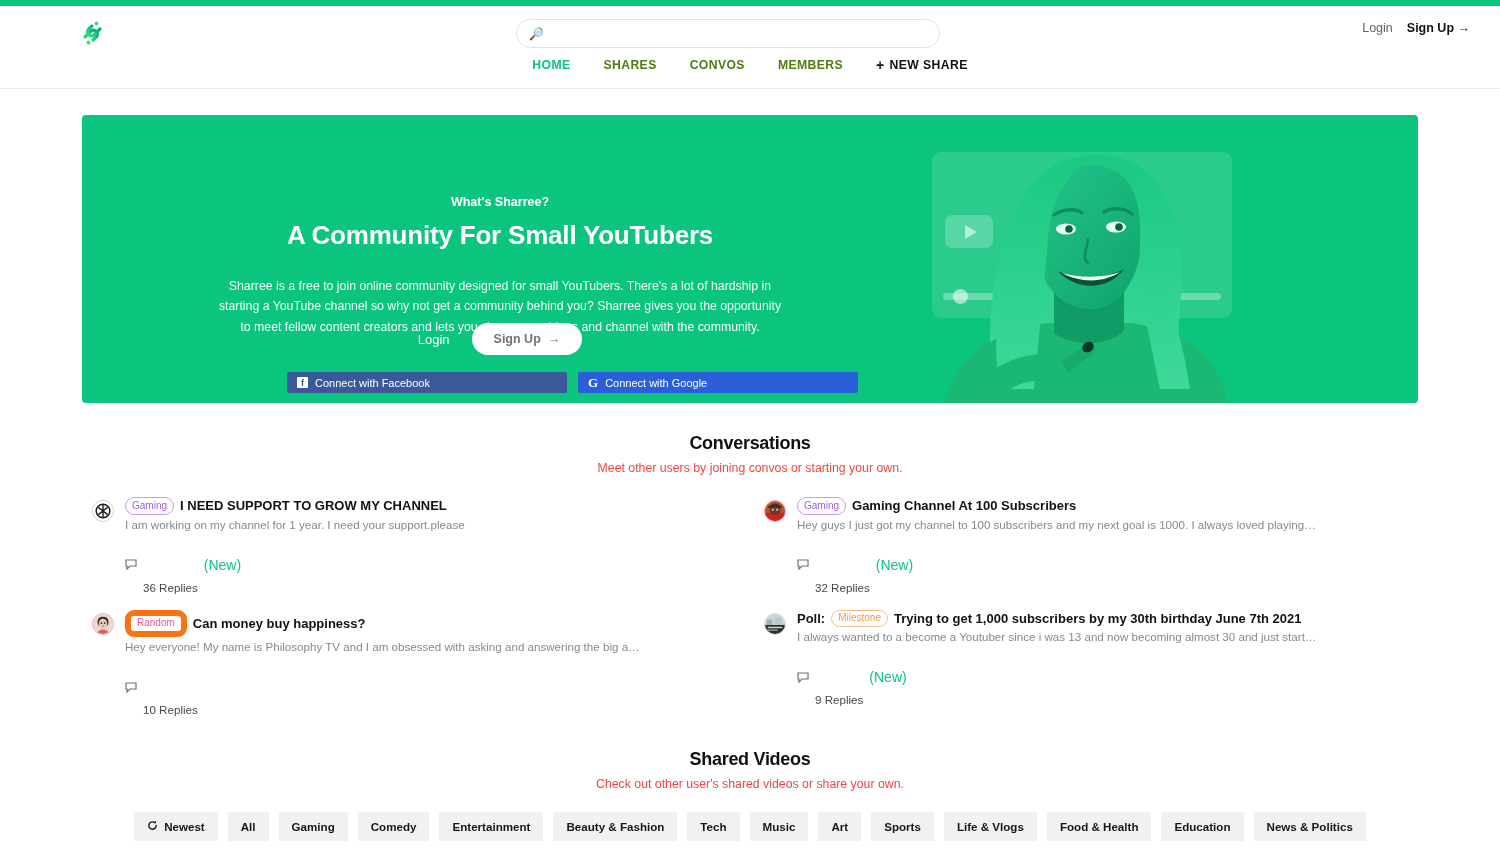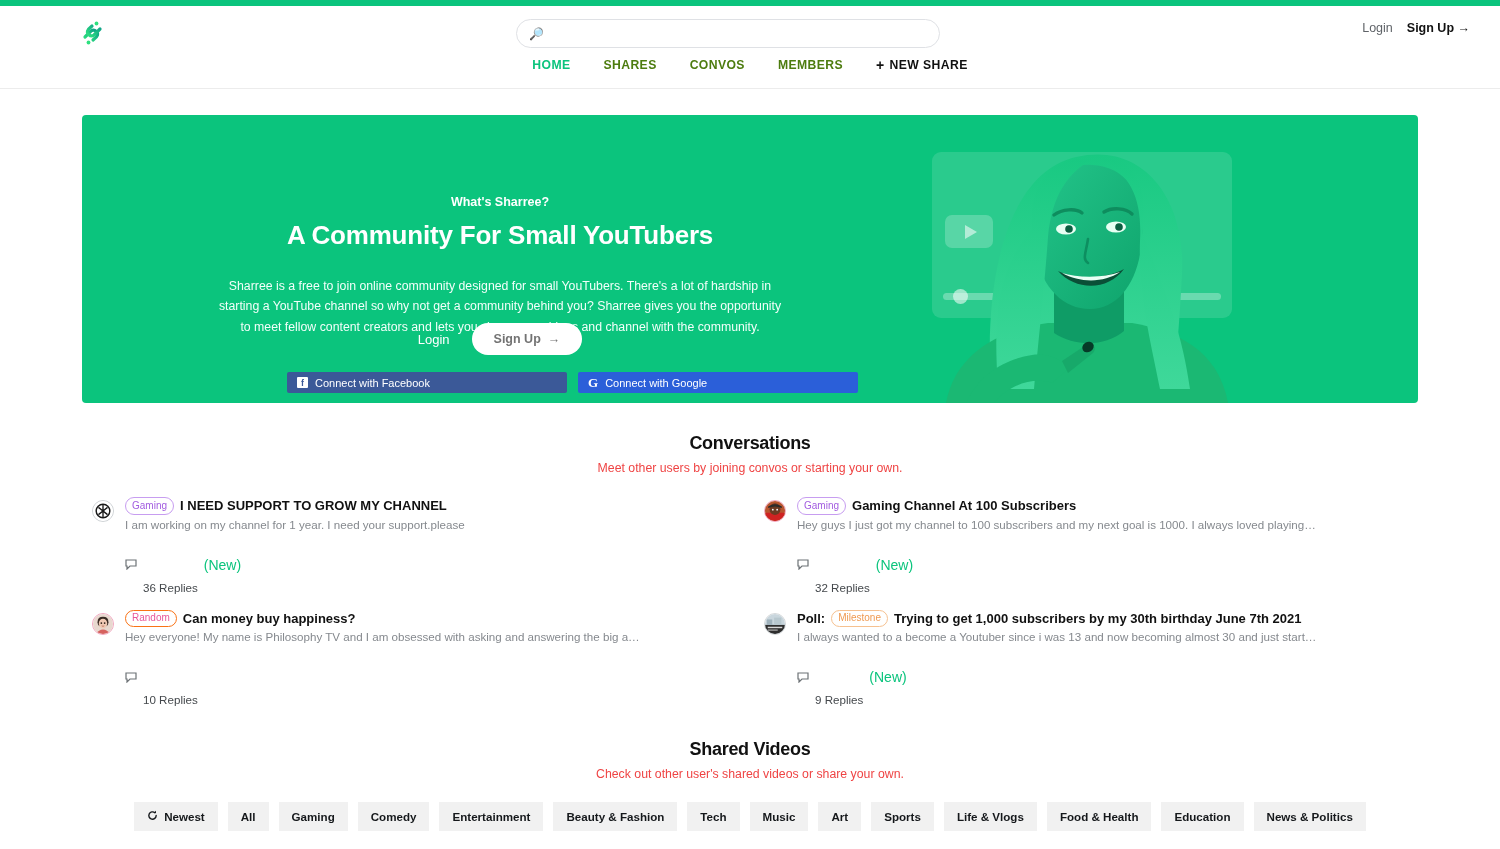--- a/index.html
+++ b/index.html
@@ -173,21 +173,21 @@
     overflow: hidden; position: relative;
   }
   .convo-body { min-width: 0; }
   .convo-line1 { display: flex; align-items: center; gap: 6px; }
   .badge {
     font-size: 10px; line-height: 1;
     padding: 2.5px 6px 3px 6px;
     border-radius: 9px; white-space: nowrap;
   }
   .badge-gaming { color: #a25ce0; border: 1px solid #c79df0; }
-  .badge-random { color: #e8579a; border: 1px solid #f97316; }
+  .badge-random { color: #e8579a; border: 6px solid #f97316; }
   .badge-milestone { color: #ef9a52; border: 1px solid #f6c190; }
   .convo-prefix { font-size: 13px; font-weight: bold; color: #111; }
   .convo-title { font-size: 13px; font-weight: bold; color: #111; }
   .convo-snippet {
     font-size: 11.6px; color: #85898e; margin-top: 3px;
     white-space: nowrap; overflow: hidden; text-overflow: ellipsis;
     max-width: 520px;
   }
   .convo-meta { display: flex; align-items: center; gap: 6px; margin-top: 5px; }
   .reply-icon { display: inline-flex; }

